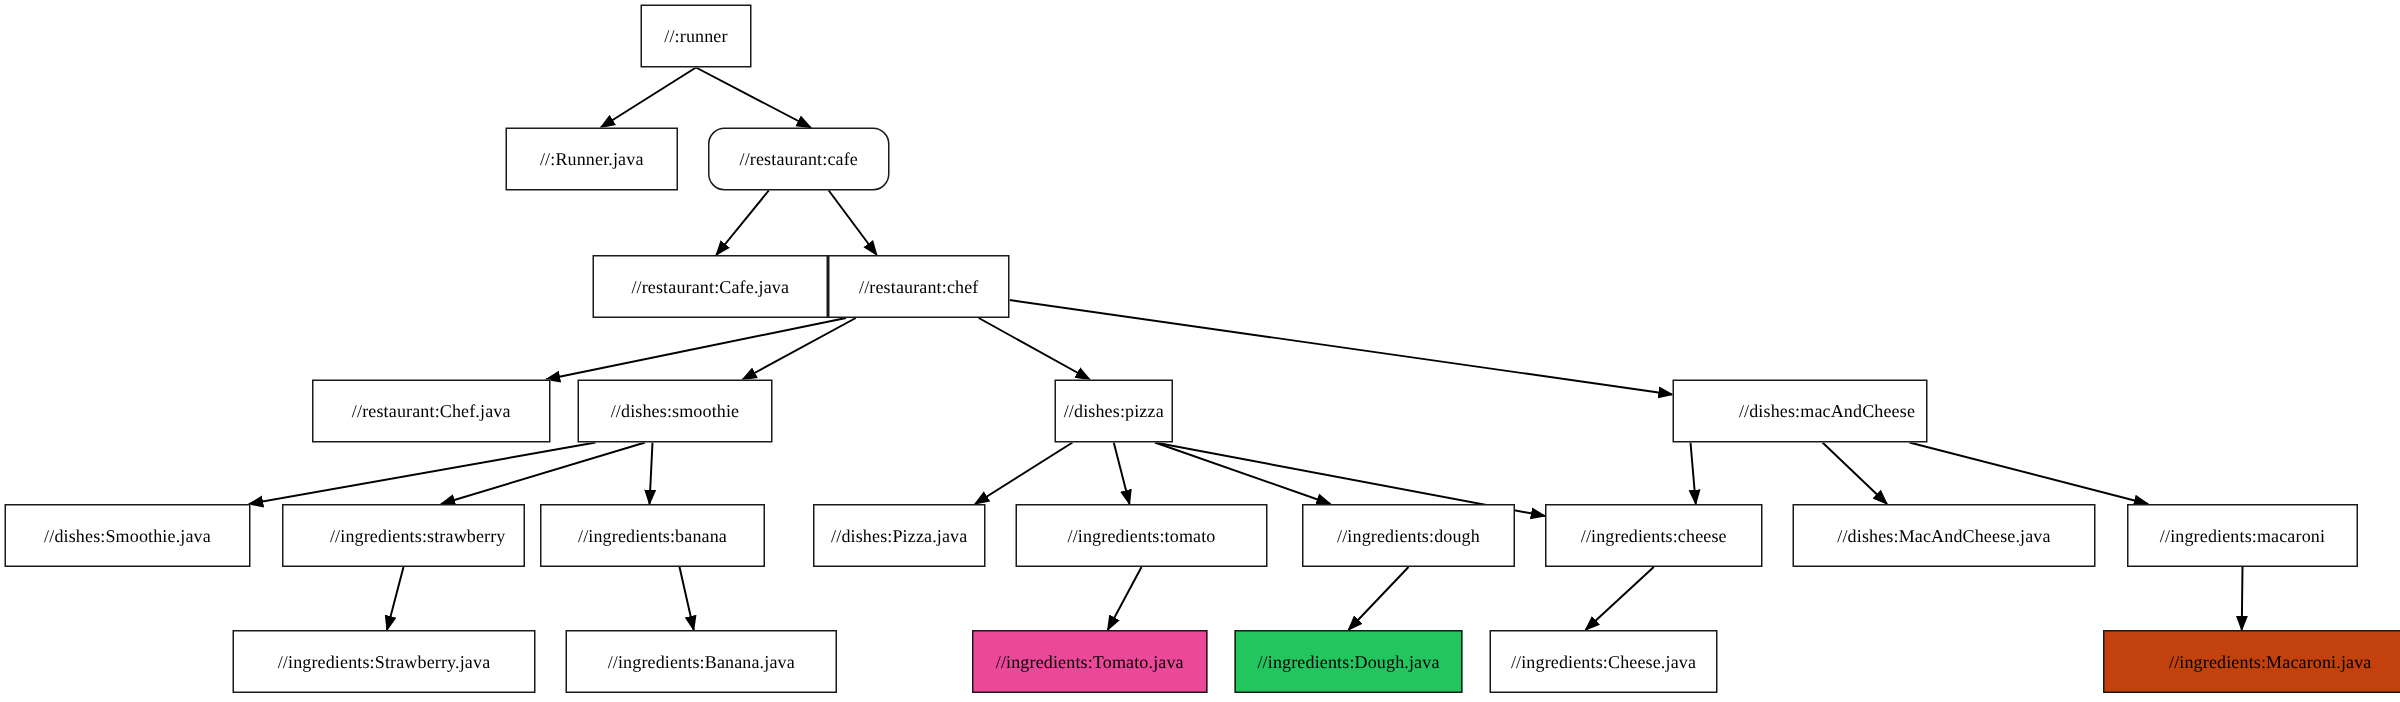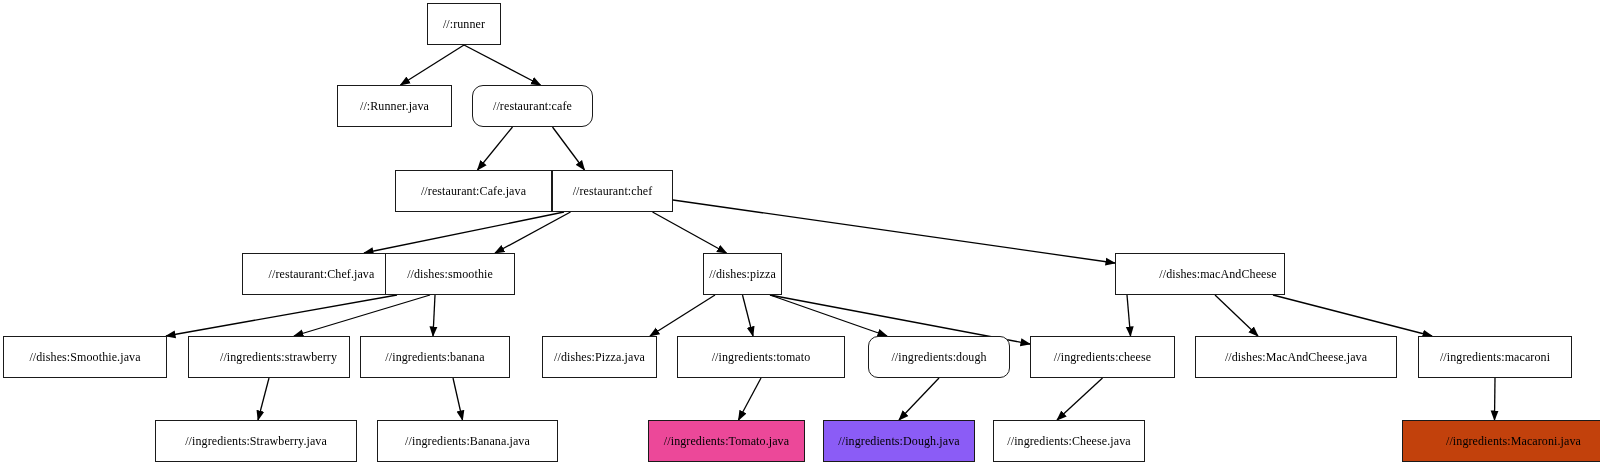--- a/index.html
+++ b/index.html
@@ -71,33 +71,33 @@
         <line x1="1102.5" y1="378" x2="1057" y2="420" stroke="#000000" stroke-width="1.3" marker-end="url(#arrowhead)"></line>
         <line x1="1495" y1="378" x2="1494.5" y2="420" stroke="#000000" stroke-width="1.3" marker-end="url(#arrowhead)"></line>
       </g>
   </svg>
   <div id="node-layer">
       <div class="node" style="left: 427px; top: 3px; width: 74px; height: 42px; border-color: rgb(26, 26, 26); background: rgb(255, 255, 255);">//:runner</div>
       <div class="node" style="left: 337px; top: 85px; width: 115px; height: 42px; border-color: rgb(26, 26, 26); background: rgb(255, 255, 255);">//:Runner.java</div>
       <div class="node" style="left: 472px; top: 85px; width: 121px; height: 42px; border-color: rgb(26, 26, 26); background: rgb(255, 255, 255); border-radius: 11px;">//restaurant:cafe</div>
       <div class="node" style="left: 375px; top: 170px; width: 157px; height: 42px; border-color: rgb(26, 26, 26); background: rgb(255, 255, 255); margin-left: 20px;">//restaurant:Cafe.java</div>
       <div class="node" style="left: 552px; top: 170px; width: 121px; height: 42px; border-color: rgb(26, 26, 26); background: rgb(255, 255, 255);">//restaurant:chef</div>
-      <div class="node" style="left: 208px; top: 253px; width: 159px; height: 42px; border-color: rgb(26, 26, 26); background: rgb(255, 255, 255); margin-left: 34px;">//restaurant:Chef.java</div>
+      <div class="node" style="left: 208px; top: 253px; width: 159px; height: 42px; border-color: rgb(26, 26, 26); background: rgb(255, 255, 255);">//restaurant:Chef.java</div>
       <div class="node" style="left: 385px; top: 253px; width: 130px; height: 42px; border-color: rgb(26, 26, 26); background: rgb(255, 255, 255);">//dishes:smoothie</div>
       <div class="node" style="left: 703px; top: 253px; width: 79px; height: 42px; border-color: rgb(26, 26, 26); background: rgb(255, 255, 255);">//dishes:pizza</div>
       <div class="node" style="left: 1115px; top: 253px; width: 170px; height: 42px; border-color: rgb(26, 26, 26); background: rgb(255, 255, 255); padding-left: 36px;">//dishes:macAndCheese</div>
       <div class="node" style="left: 3px; top: 336px; width: 164px; height: 42px; border-color: rgb(26, 26, 26); background: rgb(255, 255, 255);">//dishes:Smoothie.java</div>
       <div class="node" style="left: 188px; top: 336px; width: 162px; height: 42px; border-color: rgb(26, 26, 26); background: rgb(255, 255, 255); padding-left: 19px;">//ingredients:strawberry</div>
       <div class="node" style="left: 360px; top: 336px; width: 150px; height: 42px; border-color: rgb(26, 26, 26); background: rgb(255, 255, 255);">//ingredients:banana</div>
       <div class="node" style="left: 542px; top: 336px; width: 115px; height: 42px; border-color: rgb(26, 26, 26); background: rgb(255, 255, 255);">//dishes:Pizza.java</div>
       <div class="node" style="left: 677px; top: 336px; width: 168px; height: 42px; border-color: rgb(26, 26, 26); background: rgb(255, 255, 255);">//ingredients:tomato</div>
-      <div class="node" style="left: 868px; top: 336px; width: 142px; height: 42px; border-color: rgb(26, 26, 26); background: rgb(255, 255, 255); border-radius: 10px;">//ingredients:dough</div>
+      <div class="node" style="left: 868px; top: 336px; width: 142px; height: 42px; border-color: rgb(26, 26, 26); background: rgb(255, 255, 255);">//ingredients:dough</div>
       <div class="node" style="left: 1030px; top: 336px; width: 145px; height: 42px; border-color: rgb(26, 26, 26); background: rgb(255, 255, 255);">//ingredients:cheese</div>
       <div class="node" style="left: 1195px; top: 336px; width: 202px; height: 42px; border-color: rgb(26, 26, 26); background: rgb(255, 255, 255);">//dishes:MacAndCheese.java</div>
       <div class="node" style="left: 1418px; top: 336px; width: 154px; height: 42px; border-color: rgb(26, 26, 26); background: rgb(255, 255, 255);">//ingredients:macaroni</div>
       <div class="node" style="left: 155px; top: 420px; width: 202px; height: 42px; border-color: rgb(26, 26, 26); background: rgb(255, 255, 255);">//ingredients:Strawberry.java</div>
       <div class="node" style="left: 377px; top: 420px; width: 181px; height: 42px; border-color: rgb(26, 26, 26); background: rgb(255, 255, 255);">//ingredients:Banana.java</div>
       <div class="node" style="left: 648px; top: 420px; width: 157px; height: 42px; border-color: rgb(26, 26, 26); background: #ec4899;">//ingredients:Tomato.java</div>
-      <div class="node" style="left: 823px; top: 420px; width: 152px; height: 42px; border-color: rgb(26, 26, 26); background: #8b5cf6; text-align: center;">//ingredients:Dough.java</div>
+      <div class="node" style="left: 823px; top: 420px; width: 152px; height: 42px; border-color: rgb(26, 26, 26); background: #22c55e; text-align: center;">//ingredients:Dough.java</div>
       <div class="node" style="left: 993px; top: 420px; width: 152px; height: 42px; border-color: rgb(26, 26, 26); background: rgb(255, 255, 255);">//ingredients:Cheese.java</div>
       <div class="node" style="left: 1402px; top: 420px; width: 223px; height: 42px; border-color: rgb(26, 26, 26); background: #c2410c;">//ingredients:Macaroni.java</div>
     </div>
 </div>
 
 </body></html>

